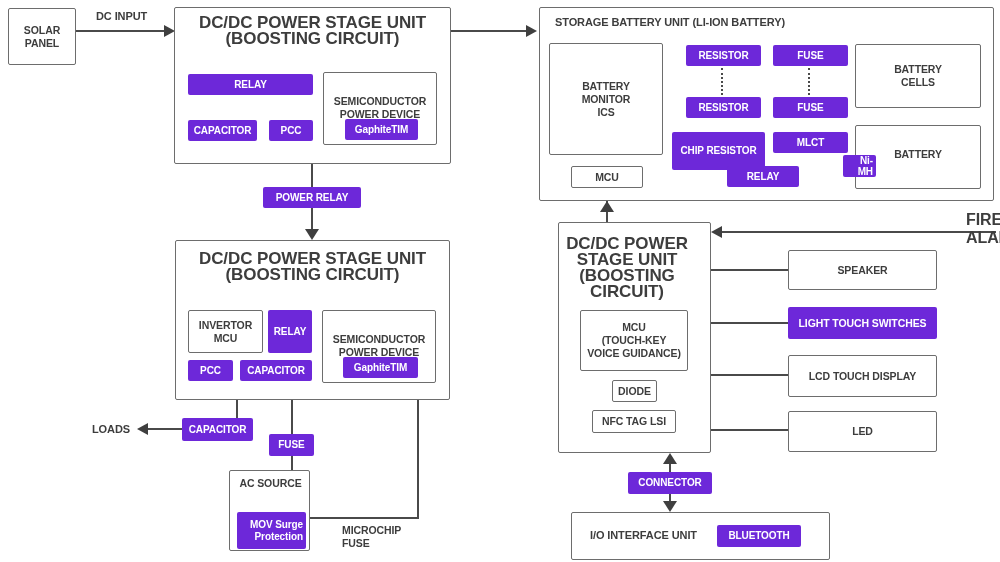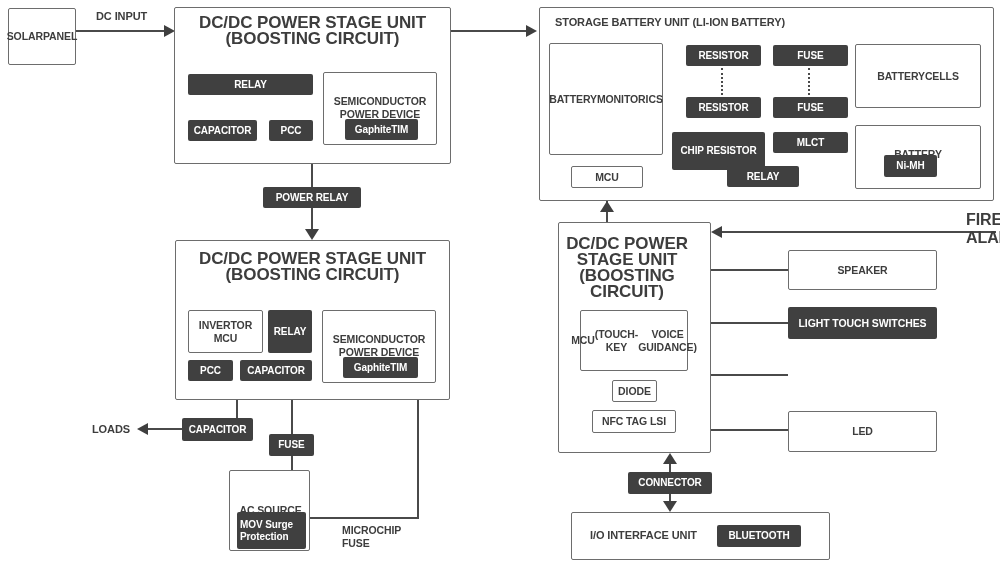--- a/index.html
+++ b/index.html
@@ -1,26 +1,26 @@
 <!DOCTYPE html>
 <html><head>
 <meta charset="utf-8">
 <style>
   * { margin:0; padding:0; box-sizing:border-box; }
   html,body { background:#ffffff; }
   body { font-family:"Liberation Sans", sans-serif; }
   .stage { position:relative; width:1000px; height:562px; background:#fff; overflow:hidden; color:#3d3d3d; }
 
   .box { position:absolute; background:#fff; border:1.5px solid #6d6d6d; border-radius:2px; }
-  .flexcol { display:flex; flex-direction:row; align-items:center; justify-content:center; text-align:center; }
+  .flexcol { display:flex; flex-direction:column; align-items:center; justify-content:center; text-align:center; }
   .flextop { display:flex; flex-direction:column; align-items:center; justify-content:flex-start; text-align:center; padding-top:22px; }
 
-  .chip { position:absolute; background:#404040; color:#fff; font-weight:700; font-size:10px;
+  .chip { position:absolute; background:#6d28d9; color:#fff; font-weight:700; font-size:10px;
           letter-spacing:-0.1px; display:flex; align-items:center; justify-content:center;
-          text-align:left; line-height:1.15; border-radius:2px; padding:1px 3px; }
+          text-align:right; line-height:1.15; border-radius:2px; padding:1px 3px; }
 
   .lbl  { position:absolute; font-weight:700; color:#3d3d3d; font-size:10.5px; letter-spacing:-0.1px; }
   .bl   { display:block; font-weight:700; font-size:10.5px; line-height:13px; letter-spacing:-0.1px; }
   .t1   { display:block; font-weight:700; font-size:17px; line-height:16px; letter-spacing:-0.1px; }
   .ctr  { text-align:center; }
 
   .hline { position:absolute; height:2px; background:#4a4a4a; }
   .vline { position:absolute; width:2px;  background:#4a4a4a; }
   .dotline { position:absolute; width:0; border-left:2.5px dotted #4a4a4a; }
 
@@ -106,21 +106,21 @@
   </div>
   <div class="chip" style="left:343px;top:357px;width:75px;height:21px;">GaphiteTIM</div>
   <div class="chip" style="left:188px;top:360px;width:45px;height:21px;">PCC</div>
   <div class="chip" style="left:240px;top:360px;width:72px;height:21px;">CAPACITOR</div>
 
   <div class="lbl" style="left:92px;top:423px;font-size:11px;">LOADS</div>
   <div class="chip" style="left:182px;top:418px;width:71px;height:23px;">CAPACITOR</div>
   <div class="chip" style="left:269px;top:434px;width:45px;height:22px;">FUSE</div>
 
   <div class="box" style="left:229px;top:470px;width:81px;height:81px;"></div>
-  <div class="lbl ctr" style="left:229px;top:504px;width:83px;">AC SOURCE</div>
+  <div class="lbl ctr" style="left:229px;top:477px;width:83px;">AC SOURCE</div>
   <div class="chip" style="left:237px;top:512px;width:69px;height:37px;">MOV Surge Protection</div>
 
   <div class="lbl" style="left:342px;top:524px;">
     <span class="bl">MICROCHIP</span>
     <span class="bl">FUSE</span>
   </div>
 
   <div class="box" style="left:539px;top:7px;width:455px;height:194px;"></div>
   <div class="lbl" style="left:555px;top:16px;font-size:11px;">STORAGE BATTERY UNIT (LI-ION BATTERY)</div>
 
@@ -143,21 +143,21 @@
   <div class="chip" style="left:773px;top:132px;width:75px;height:21px;">MLCT</div>
   <div class="chip" style="left:727px;top:166px;width:72px;height:21px;">RELAY</div>
 
   <div class="box flexcol" style="left:855px;top:44px;width:126px;height:64px;">
     <span class="bl">BATTERY</span>
     <span class="bl">CELLS</span>
   </div>
   <div class="box flextop" style="left:855px;top:125px;width:126px;height:64px;">
     <span class="bl">BATTERY</span>
   </div>
-  <div class="chip" style="left:884px;top:155px;width:53px;height:22px;">Ni-MH</div>
+  <div class="chip" style="left:843px;top:155px;width:33px;height:22px;">Ni-MH</div>
 
   <div class="lbl" style="left:930px;top:211px;font-size:16px;margin-left:36px;">FIRE ALARM</div>
 
   <div class="box" style="left:558px;top:222px;width:153px;height:231px;"></div>
   <div class="lbl ctr" style="left:558px;top:236px;width:138px;">
     <span class="t1">DC/DC POWER</span>
     <span class="t1">STAGE UNIT</span>
     <span class="t1">(BOOSTING CIRCUIT)</span>
   </div>
   <div class="box flexcol" style="left:580px;top:310px;width:108px;height:61px;">
@@ -169,20 +169,23 @@
     <span class="bl">DIODE</span>
   </div>
   <div class="box flexcol" style="left:592px;top:410px;width:84px;height:23px;">
     <span class="bl">NFC TAG LSI</span>
   </div>
 
   <div class="box flexcol" style="left:788px;top:250px;width:149px;height:40px;">
     <span class="bl">SPEAKER</span>
   </div>
   <div class="chip" style="left:788px;top:307px;width:149px;height:32px;font-size:10.5px;">LIGHT TOUCH SWITCHES</div>
+  <div class="box flexcol" style="left:788px;top:355px;width:149px;height:42px;">
+    <span class="bl">LCD TOUCH DISPLAY</span>
+  </div>
   <div class="box flexcol" style="left:788px;top:411px;width:149px;height:41px;">
     <span class="bl">LED</span>
   </div>
 
   <div class="chip" style="left:628px;top:472px;width:84px;height:22px;">CONNECTOR</div>
 
   <div class="box" style="left:571px;top:512px;width:259px;height:48px;"></div>
   <div class="lbl" style="left:590px;top:529px;font-size:11px;">I/O INTERFACE UNIT</div>
   <div class="chip" style="left:717px;top:525px;width:84px;height:22px;">BLUETOOTH</div>
 

